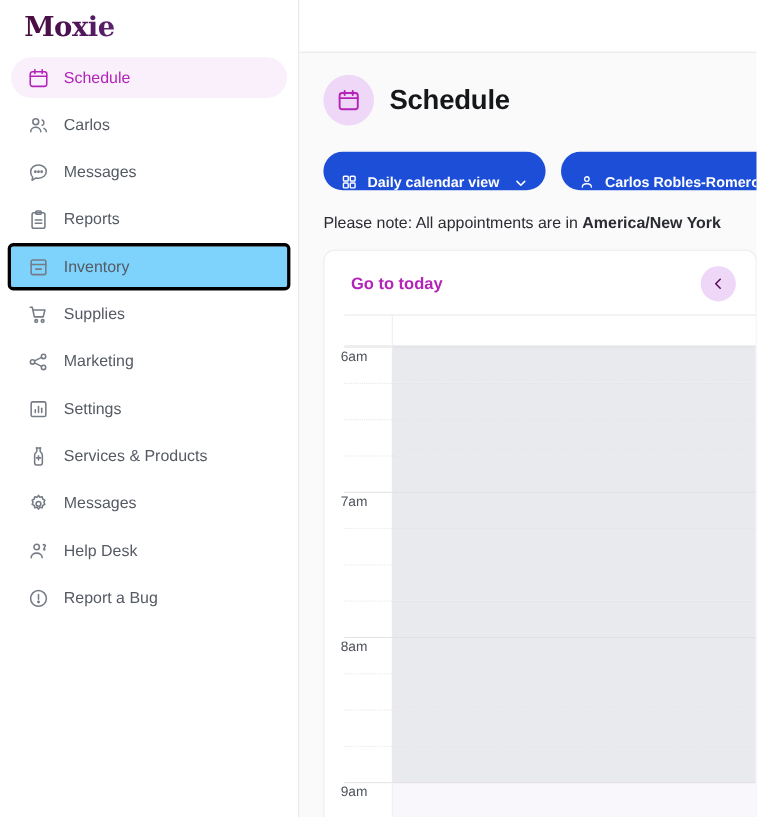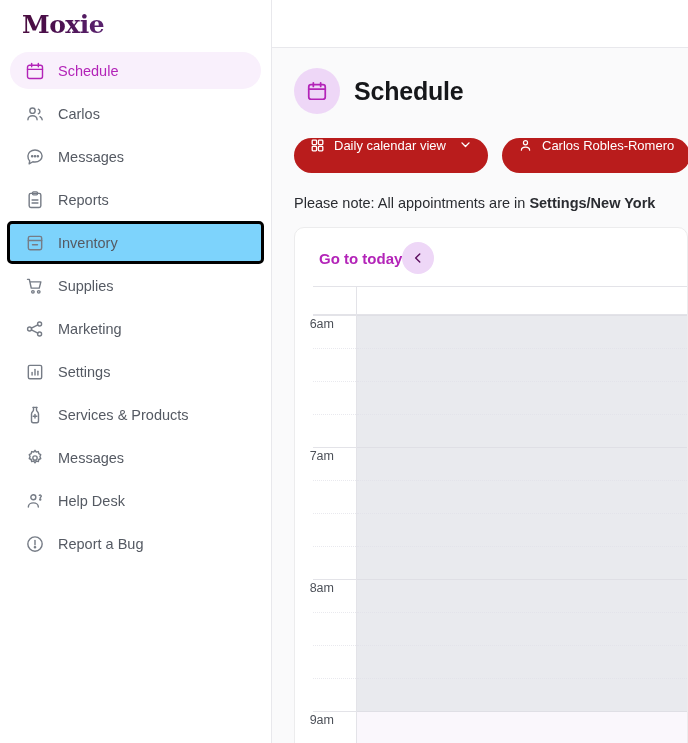--- a/index.html
+++ b/index.html
@@ -84,46 +84,46 @@
   .page-icon {
     width: 46px; height: 46px; border-radius: 50%;
     background: #eed7f7;
     display: flex; align-items: center; justify-content: center;
     flex: 0 0 46px;
   }
   .page-title { font-size: 25px; font-weight: 700; color: #16171a; letter-spacing: -0.2px; }
 
   .pill-row { display: flex; gap: 14px; margin-bottom: 22px; white-space: nowrap; }
   .pill {
-    display: inline-flex; align-items: flex-start; gap: 9px;
-    background: #b91c1c;
+    display: inline-flex; align-items: flex-end; gap: 9px;
+    background: #1d4ed8;
     color: #ffffff;
     height: 35px;
     border-radius: 18px;
     padding: 0 16px;
     font-size: 13px;
-    font-weight: 400;
+    font-weight: 700;
     cursor: pointer;
     flex: 0 0 auto;
   }
   .pill .chev { margin-left: 4px; }
 
   .note { font-size: 14.5px; color: #2a2c31; margin-bottom: 16px; white-space: nowrap; }
   .note b { font-weight: 700; }
 
   .cal-card {
     background: #ffffff;
     border: 1px solid #ececed;
     border-radius: 10px;
     margin-right: 0;
     height: 560px;
     overflow: hidden;
   }
   .cal-head {
-    display: flex; align-items: center; 
+    display: flex; align-items: center; justify-content: space-between;
     padding: 14px 18px 12px 24px;
   }
   .go-today { color: #b324b8; font-size: 15px; font-weight: 700; cursor: pointer; }
   .nav-circle {
     width: 32px; height: 32px; border-radius: 50%;
     background: #eed7f7;
     display:flex; align-items:center; justify-content:center;
     cursor: pointer;
   }
 
@@ -327,21 +327,21 @@
               <svg width="15" height="15" viewBox="0 0 24 24" fill="none" stroke="#fff" stroke-width="1.9" stroke-linecap="round" stroke-linejoin="round">
                 <circle cx="12" cy="7.6" r="3.3"></circle>
                 <path d="M5.4 19.5c0-3 3-5 6.6-5s6.6 2 6.6 5"></path>
               </svg>
             </span>
             <span>Carlos Robles-Romero</span>
           </div>
         </div>
 
       <p class="note">
-        <span>Please note: All appointments are in </span><b>Settings/New York</b>
+        <span>Please note: All appointments are in </span><b>America/New York</b>
       </p>
 
       <div class="cal-card">
         <div class="cal-head">
           <span class="go-today">Go to today</span>
           <span class="nav-circle">
             <svg width="14" height="14" viewBox="0 0 24 24" fill="none" stroke="#5c0f5f" stroke-width="2.4" stroke-linecap="round" stroke-linejoin="round">
               <path d="M15 5 8 12l7 7"></path>
             </svg>
           </span>

